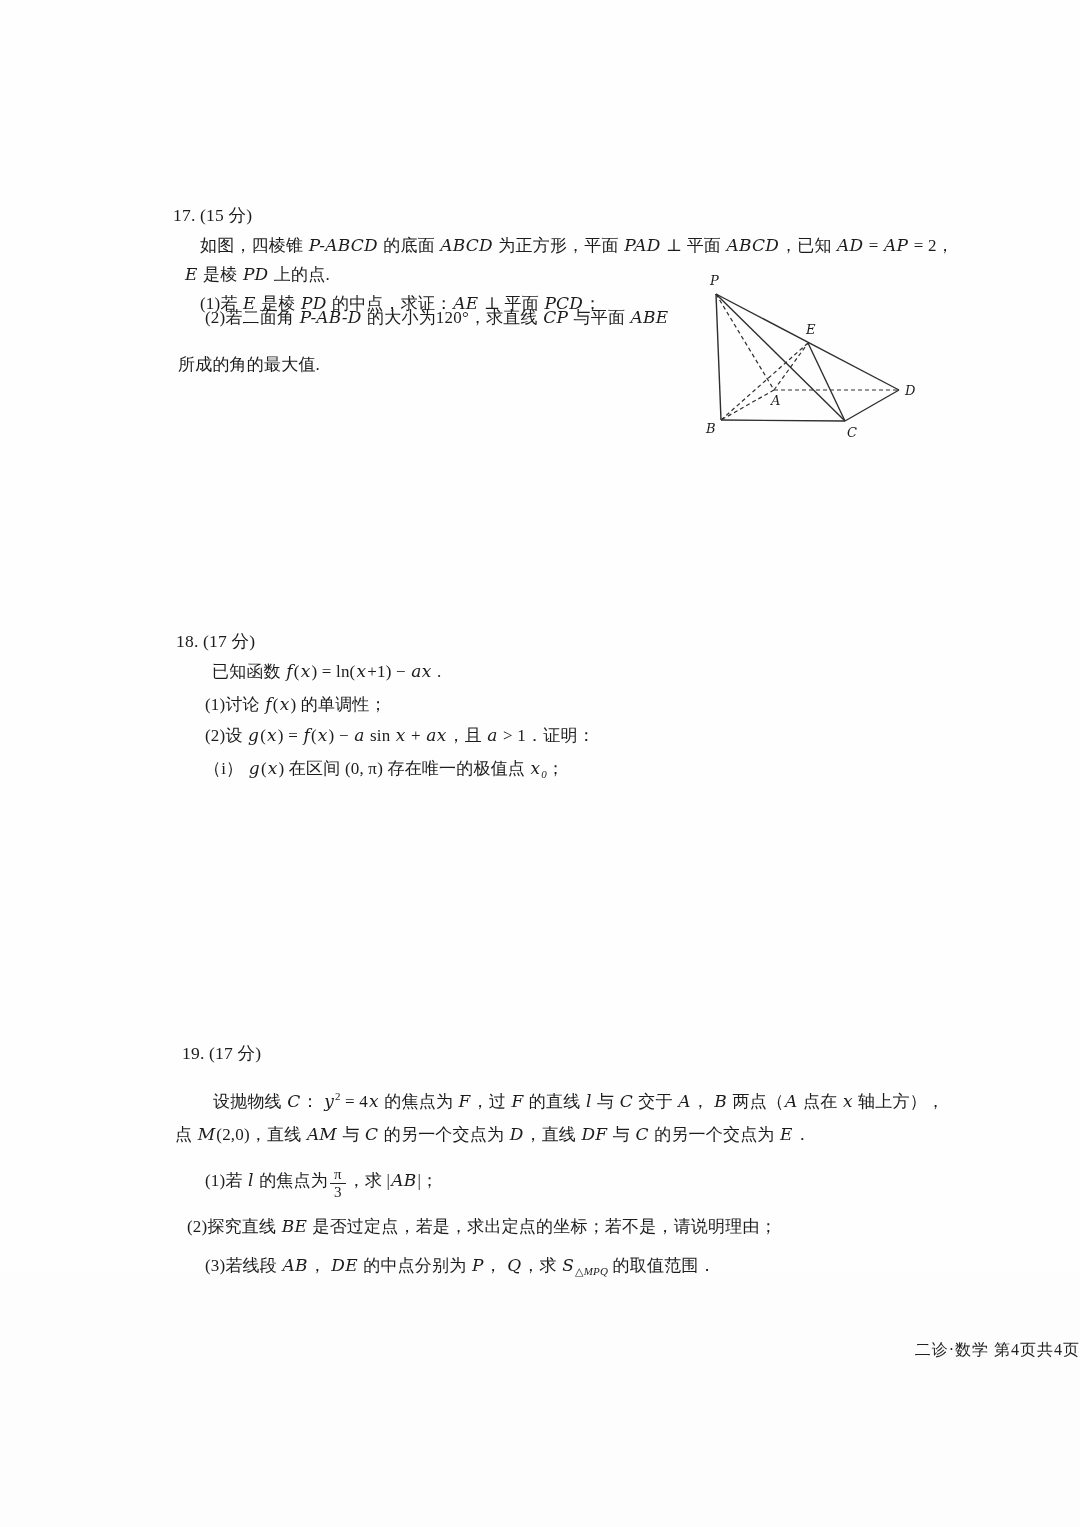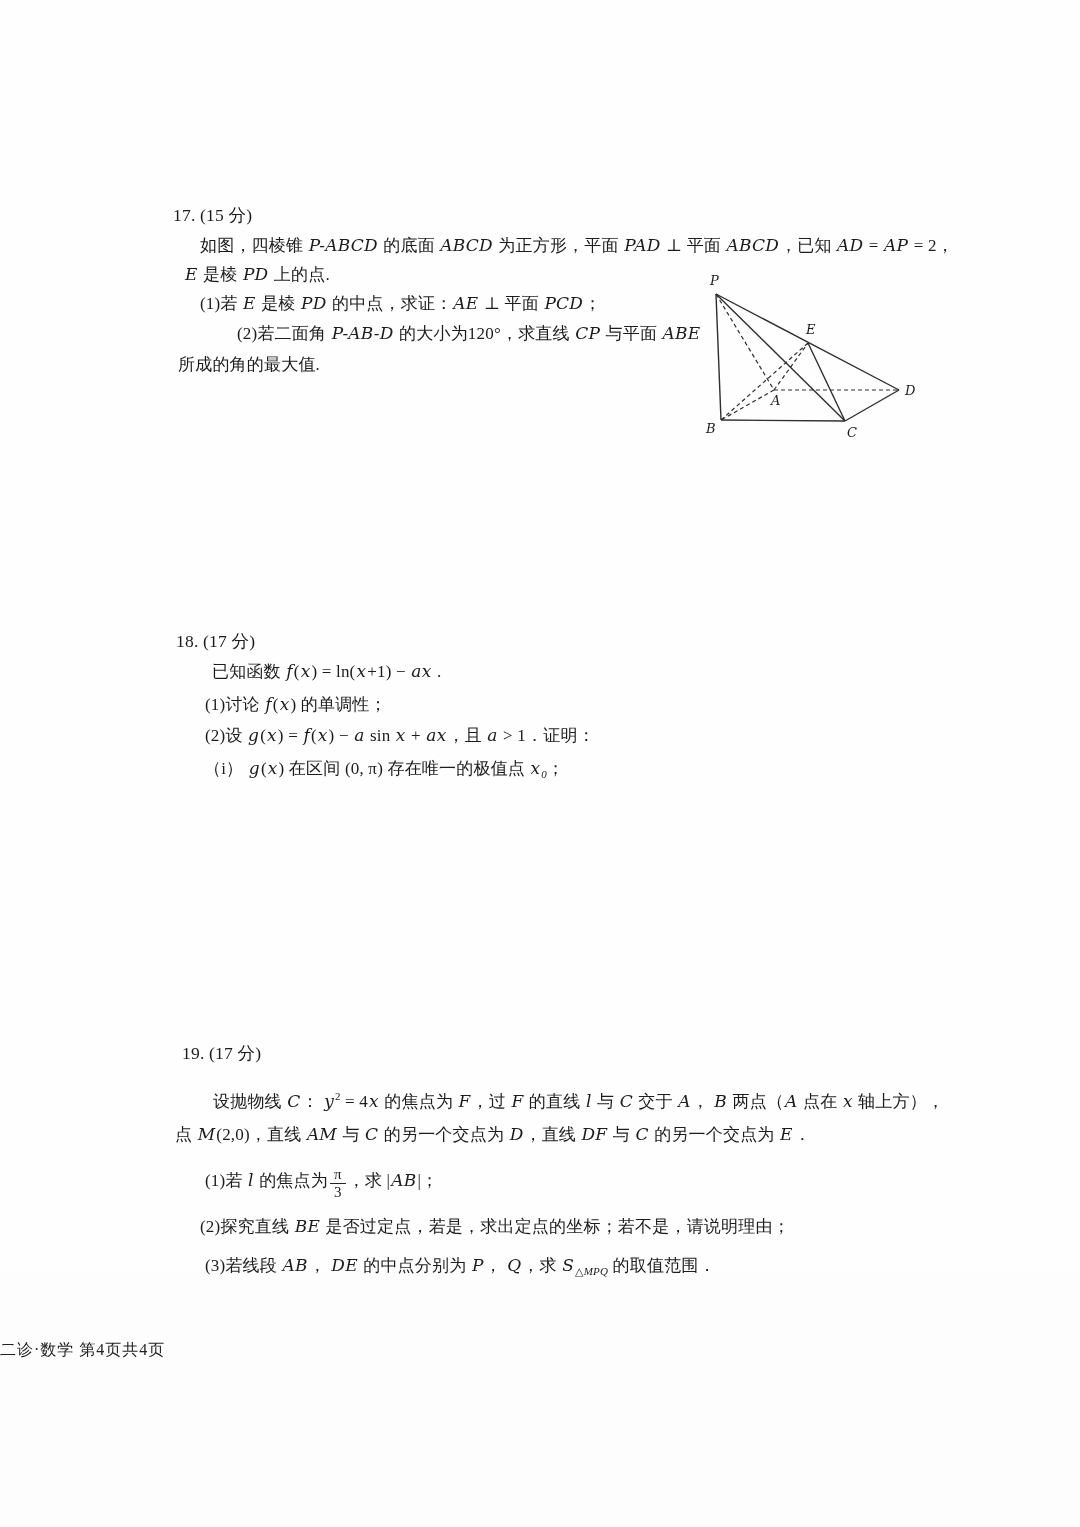--- a/index.html
+++ b/index.html
@@ -16,36 +16,36 @@
   .qhead{font-size:17.5px;}
   .sg-n{font-style:normal;}
   .sg-i{font-style:italic;font-family:"DejaVu Serif","Liberation Serif",serif;padding:0 1px;}
   .sg-sub{font-size:11px;vertical-align:-4px;font-style:italic;}
   .sg-sup{font-size:11px;vertical-align:7px;font-style:normal;}
   .frac{display:inline-block;text-align:center;vertical-align:-11px;line-height:1.1;font-style:normal;font-size:15px;margin:0 2px;}
   .fn{display:block;border-bottom:1.2px solid #222;padding:0 4px;}
   .fd{display:block;}
   .figure-wrap{position:absolute;left:692px;top:270px;width:242px;height:186px;}
   .footer{
-    position:absolute;left:0;top:1340px;width:1080px;text-align:left;
+    position:absolute;left:0;top:1340px;width:1080px;text-align:right;
     font-size:16px;letter-spacing:1px;color:#222;
     font-family:"Liberation Serif","DejaVu Serif",serif;
   }
   svg text{font-family:"DejaVu Serif","Liberation Serif",serif;font-style:italic;font-size:13px;fill:#1b1b1b;}
 </style>
 </head>
 <body>
 
 <div class="page">
 
   <div class="line qhead" style="left:173px;top:202px;">17. (15 分)</div>
   <div class="line" style="left:200px;top:232px;"><span class="sg-n">如图，四棱锥 </span><span class="sg-i">P-ABCD</span><span class="sg-n"> 的底面 </span><span class="sg-i">ABCD</span><span class="sg-n"> 为正方形，平面 </span><span class="sg-i">PAD</span><span class="sg-n"> ⊥ 平面 </span><span class="sg-i">ABCD</span><span class="sg-n">，已知 </span><span class="sg-i">AD</span><span class="sg-n"> = </span><span class="sg-i">AP</span><span class="sg-n"> = 2，</span></div>
   <div class="line" style="left:184px;top:261px;"><span class="sg-i">E</span><span class="sg-n"> 是棱 </span><span class="sg-i">PD</span><span class="sg-n"> 上的点.</span></div>
   <div class="line" style="left:200px;top:290px;"><span class="sg-n">(1)若 </span><span class="sg-i">E</span><span class="sg-n"> 是棱 </span><span class="sg-i">PD</span><span class="sg-n"> 的中点，求证：</span><span class="sg-i">AE</span><span class="sg-n"> ⊥ 平面 </span><span class="sg-i">PCD</span><span class="sg-n">；</span></div>
-  <div class="line" style="left:205px;top:320px;margin-left:32px;"><span class="sg-n">(2)若二面角 </span><span class="sg-i">P-AB-D</span><span class="sg-n"> 的大小为120°，求直线 </span><span class="sg-i">CP</span><span class="sg-n"> 与平面 </span><span class="sg-i">ABE</span></div>
+  <div class="line" style="left:205px;top:304px;"><span class="sg-n">(2)若二面角 </span><span class="sg-i">P-AB-D</span><span class="sg-n"> 的大小为120°，求直线 </span><span class="sg-i">CP</span><span class="sg-n"> 与平面 </span><span class="sg-i">ABE</span></div>
   <div class="line" style="left:178px;top:352px;"><span class="sg-n">所成的角的最大值.</span></div>
 
   <div class="figure-wrap">
     <svg viewBox="0 0 242 186" width="242" height="186">
       <g stroke="#2e2e2e" stroke-width="1.4" fill="none">
         <line x1="24" y1="24" x2="29" y2="150"></line>
         <line x1="24" y1="24" x2="207" y2="120"></line>
         <line x1="24" y1="24" x2="153" y2="151"></line>
         <line x1="29" y1="150" x2="153" y2="151"></line>
         <line x1="153" y1="151" x2="207" y2="120"></line>
@@ -70,18 +70,18 @@
   <div class="line qhead" style="left:176px;top:628px;">18. (17 分)</div>
   <div class="line" style="left:212px;top:658px;"><span class="sg-n">已知函数 </span><span class="sg-i">f</span><span class="sg-n">(</span><span class="sg-i">x</span><span class="sg-n">) = ln(</span><span class="sg-i">x</span><span class="sg-n">+1) − </span><span class="sg-i">ax</span><span class="sg-n"> .</span></div>
   <div class="line" style="left:205px;top:691px;"><span class="sg-n">(1)讨论 </span><span class="sg-i">f</span><span class="sg-n">(</span><span class="sg-i">x</span><span class="sg-n">) 的单调性；</span></div>
   <div class="line" style="left:205px;top:722px;"><span class="sg-n">(2)设 </span><span class="sg-i">g</span><span class="sg-n">(</span><span class="sg-i">x</span><span class="sg-n">) = </span><span class="sg-i">f</span><span class="sg-n">(</span><span class="sg-i">x</span><span class="sg-n">) − </span><span class="sg-i">a</span><span class="sg-n"> sin </span><span class="sg-i">x</span><span class="sg-n"> + </span><span class="sg-i">ax</span><span class="sg-n">，且 </span><span class="sg-i">a</span><span class="sg-n"> &gt; 1．证明：</span></div>
   <div class="line" style="left:204px;top:755px;"><span class="sg-n">（i） </span><span class="sg-i">g</span><span class="sg-n">(</span><span class="sg-i">x</span><span class="sg-n">) 在区间 (0, π) 存在唯一的极值点 </span><span class="sg-i">x</span><span class="sg-sub">0</span><span class="sg-n">；</span></div>
 
   <div class="line qhead" style="left:182px;top:1040px;">19. (17 分)</div>
   <div class="line" style="left:213px;top:1083px;"><span class="sg-n">设抛物线 </span><span class="sg-i">C</span><span class="sg-n">： </span><span class="sg-i">y</span><span class="sg-sup">2</span><span class="sg-n"> = 4</span><span class="sg-i">x</span><span class="sg-n"> 的焦点为 </span><span class="sg-i">F</span><span class="sg-n">，过 </span><span class="sg-i">F</span><span class="sg-n"> 的直线 </span><span class="sg-i">l</span><span class="sg-n"> 与 </span><span class="sg-i">C</span><span class="sg-n"> 交于 </span><span class="sg-i">A</span><span class="sg-n">， </span><span class="sg-i">B</span><span class="sg-n"> 两点（</span><span class="sg-i">A</span><span class="sg-n"> 点在 </span><span class="sg-i">x</span><span class="sg-n"> 轴上方），</span></div>
   <div class="line" style="left:175px;top:1121px;"><span class="sg-n">点 </span><span class="sg-i">M</span><span class="sg-n">(2,0)，直线 </span><span class="sg-i">AM</span><span class="sg-n"> 与 </span><span class="sg-i">C</span><span class="sg-n"> 的另一个交点为 </span><span class="sg-i">D</span><span class="sg-n">，直线 </span><span class="sg-i">DF</span><span class="sg-n"> 与 </span><span class="sg-i">C</span><span class="sg-n"> 的另一个交点为 </span><span class="sg-i">E</span><span class="sg-n">．</span></div>
   <div class="line" style="left:205px;top:1166px;"><span class="sg-n">(1)若 </span><span class="sg-i">l</span><span class="sg-n"> 的焦点为</span><span class="frac"><span class="fn">π</span><span class="fd">3</span></span><span class="sg-n">，求 |</span><span class="sg-i">AB</span><span class="sg-n">|；</span></div>
-  <div class="line" style="left:200px;top:1213px;"><span class="sg-n">(2)探究直线 </span><span class="sg-i">BE</span><span class="sg-n"> 是否过定点，若是，求出定点的坐标；若不是，请说明理由；</span></div>
+  <div class="line" style="left:187px;top:1213px;"><span class="sg-n">(2)探究直线 </span><span class="sg-i">BE</span><span class="sg-n"> 是否过定点，若是，求出定点的坐标；若不是，请说明理由；</span></div>
   <div class="line" style="left:205px;top:1252px;"><span class="sg-n">(3)若线段 </span><span class="sg-i">AB</span><span class="sg-n">， </span><span class="sg-i">DE</span><span class="sg-n"> 的中点分别为 </span><span class="sg-i">P</span><span class="sg-n">， </span><span class="sg-i">Q</span><span class="sg-n">，求 </span><span class="sg-i">S</span><span class="sg-sub">△MPQ</span><span class="sg-n"> 的取值范围．</span></div>
 
   <div class="footer">二诊·数学 第4页共4页</div>
 
 </div>
 
 </body></html>

